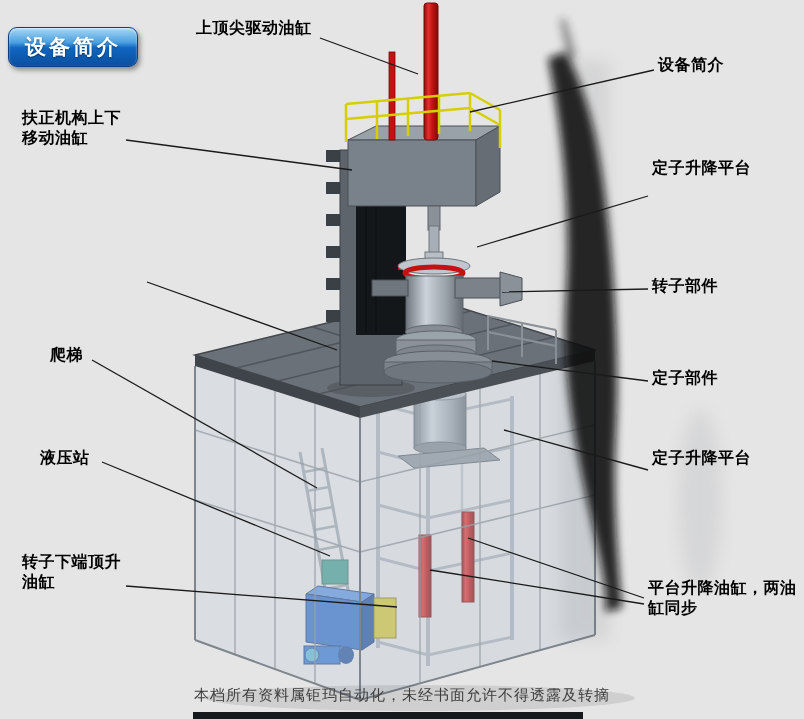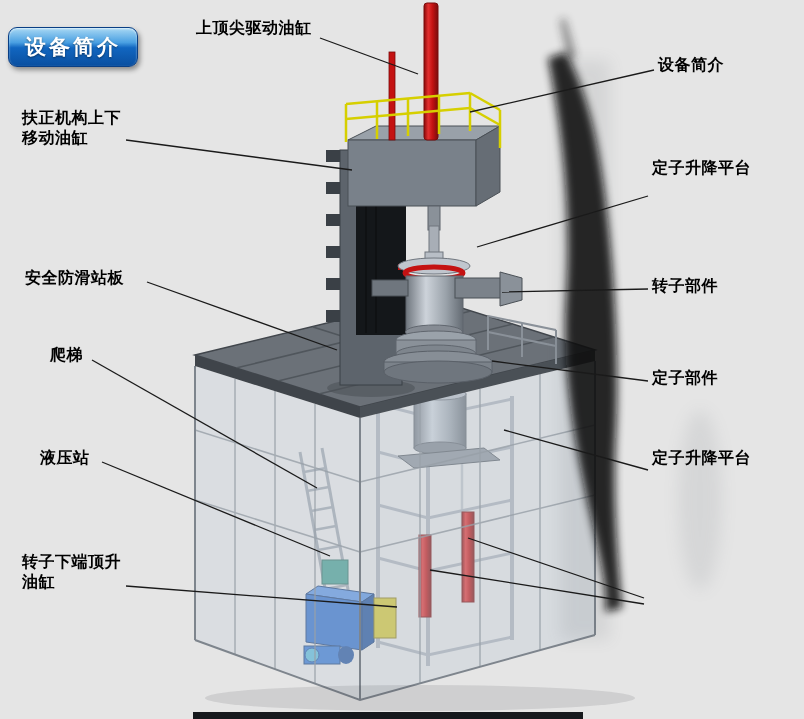--- a/index.html
+++ b/index.html
@@ -248,29 +248,30 @@
   <div class="badge">设备简介</div>
 
   <div class="label" style="left:196px; top:18px; width:128px;">上顶尖驱动油缸</div>
 
   <div class="label nowrap" style="left:658px; top:55px;">设备简介</div>
 
   <div class="label" style="left:22px; top:108px; width:106px;">扶正机构上下移动油缸</div>
 
   <div class="label" style="left:652px; top:158px; width:106px;">定子升降平台</div>
 
-  <div class="label nowrap" style="left:25px; top:268px;">安全防滑站板</div>
 
   <div class="label nowrap" style="left:652px; top:276px;">转子部件</div>
 
   <div class="label nowrap" style="left:50px; top:345px;">爬梯</div>
 
   <div class="label nowrap" style="left:652px; top:368px;">定子部件</div>
 
   <div class="label nowrap" style="left:40px; top:448px;">液压站</div>
 
   <div class="label" style="left:652px; top:448px; width:106px;">定子升降平台</div>
 
   <div class="label" style="left:22px; top:552px; width:106px;">转子下端顶升油缸</div>
 
-
+  <div class="label" style="left:648px; top:578px; width:150px;">平台升降油缸，两油缸同步</div>
+
+  <div class="watermark">本档所有资料属钜玛自动化，未经书面允许不得透露及转摘</div>
 
 </div>
 
 </body></html>

